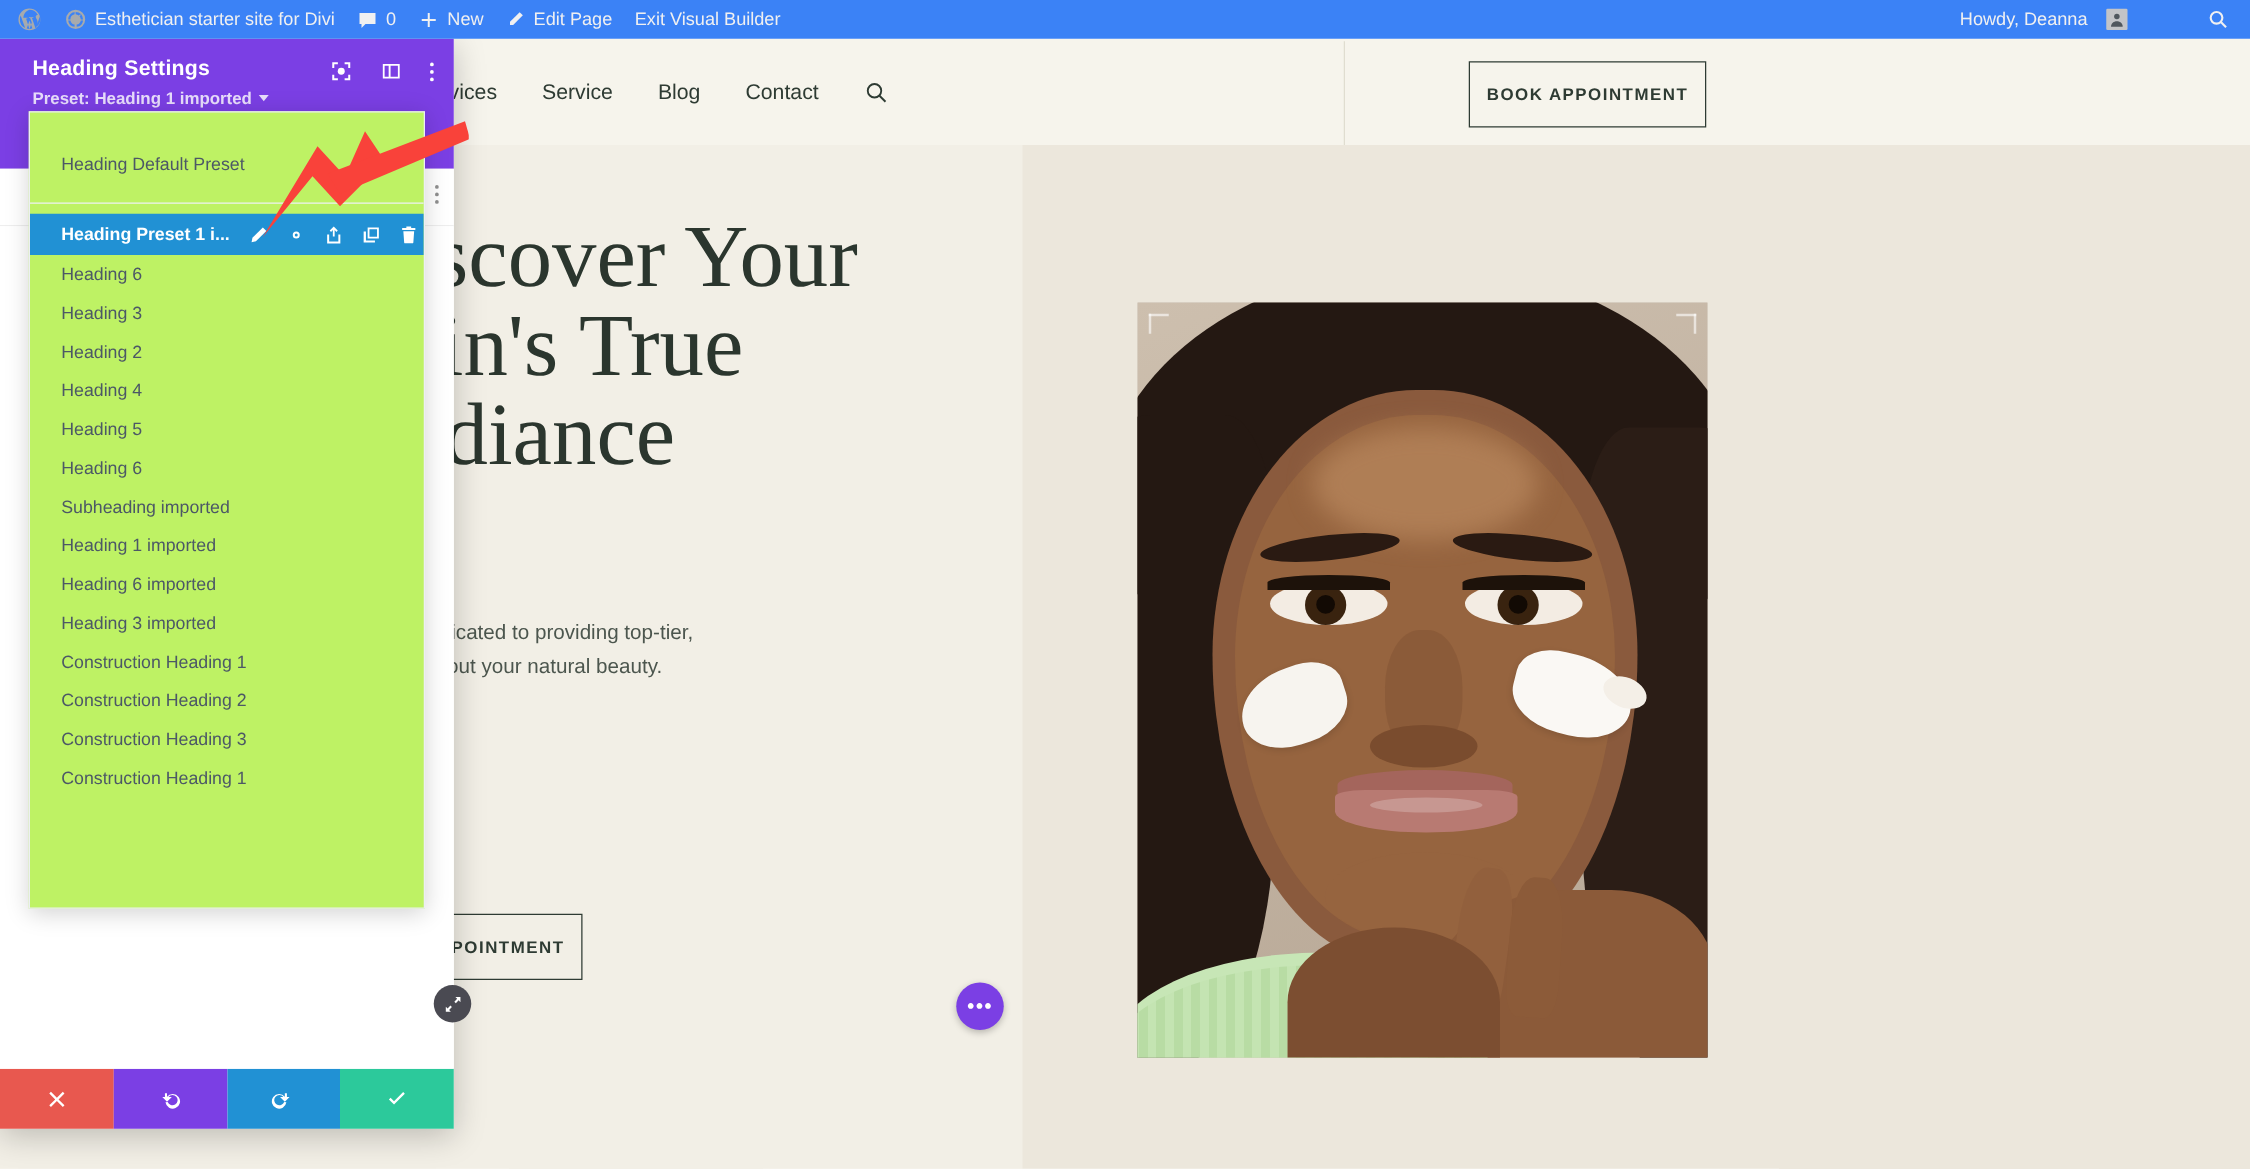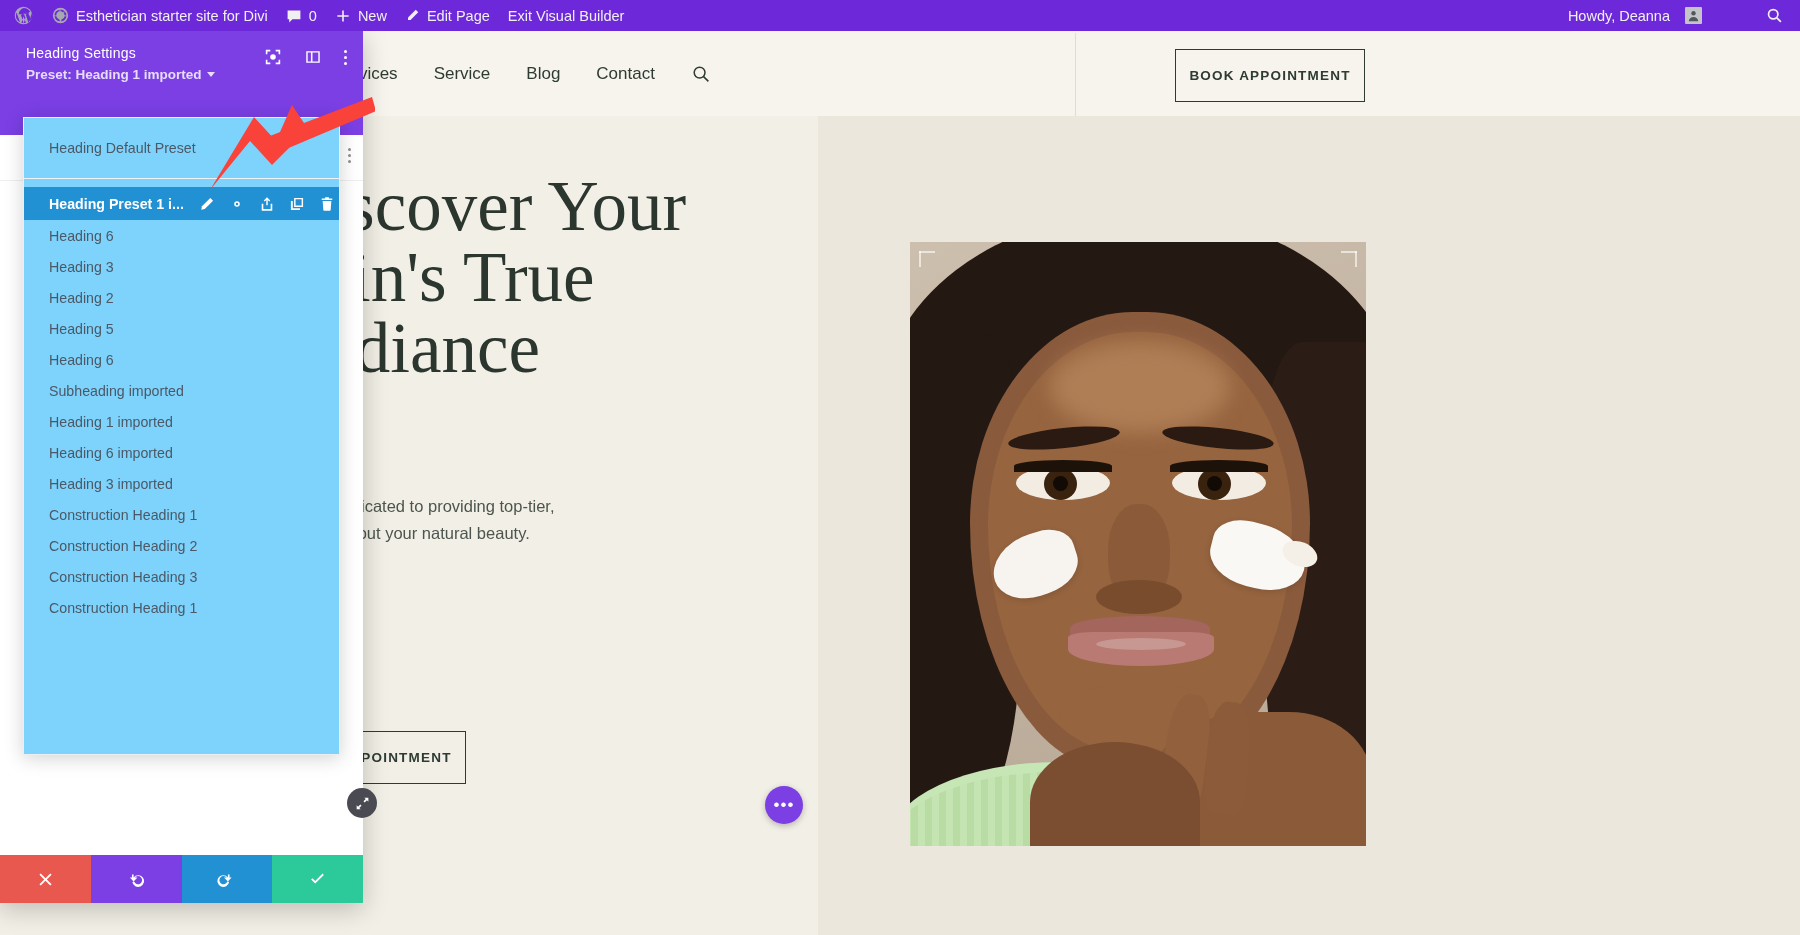--- a/index.html
+++ b/index.html
@@ -7,21 +7,21 @@
     width: 1800px; height: 935px;
     overflow: hidden;
     font-family: "Liberation Sans", sans-serif;
     background: #fff;
   }
 
   
   #adminbar {
     position: absolute; top: 0; left: 0;
     width: 1800px; height: 31px;
-    background: #6d28d9;
+    background: #3b82f6;
     color: #f0f0f1;
     display: flex; align-items: center;
     font-size: 14.5px;
     z-index: 60;
   }
   .ab-item {
     display: flex; align-items: center; gap: 7px;
     height: 31px; padding: 0 9px;
     color: #f0f0f1; white-space: nowrap;
   }
@@ -129,21 +129,21 @@
     width: 363px; height: 872px;
     background: #fff;
     box-shadow: 0 6px 24px rgba(0,0,0,.22);
     z-index: 40;
     display: flex; flex-direction: column;
   }
   #modal-header {
     height: 104px; background: #7b3fe4; color: #fff;
     padding: 14px 18px 0 26px; position: relative; flex: none;
   }
-  #modal-title { font-size: 14px; font-weight: 400; letter-spacing: .2px; }
+  #modal-title { font-size: 17px; font-weight: 700; letter-spacing: .2px; }
   #modal-preset {
     margin-top: 6px; font-size: 13.5px; color: #e7dcfb; font-weight: 700;
     display: flex; align-items: center; gap: 5px;
   }
   .caret-down {
     width: 0; height: 0; border-left: 4px solid transparent;
     border-right: 4px solid transparent; border-top: 5px solid #e7dcfb;
     display: inline-block;
   }
   #modal-header-icons {
@@ -189,27 +189,26 @@
     background: #4a4a52;
     display: flex; align-items: center; justify-content: center;
     z-index: 55;
   }
   #resize-handle svg { width: 15px; height: 15px; fill: #fff; display: block; }
 
   
   #preset-dropdown {
     position: absolute; left: 23px; top: 89px;
     width: 317px; height: 638px;
-    background: #7dd3fc;
+    background: #bef264;
     box-shadow: 0 3px 18px rgba(0,0,0,.18);
     border: 1px solid #eceff2;
     z-index: 50;
     overflow: hidden;
-    padding-top: 6px;
-    margin-top: 28px;
+    padding-top: 18px;
   }
   .preset-row {
     height: 31px; display: flex; align-items: center;
     padding-left: 25px; font-size: 14.2px; color: #4c5866;
     white-space: nowrap;
   }
   .preset-row.first { height: 43px; padding-top: 4px; }
   .preset-sep {
     height: 1px; background: #eef1f4; margin: 11px 0 8px 0;
   }
@@ -502,20 +501,23 @@
   <div class="preset-row">
       <span>Heading 6</span>
     </div>
   <div class="preset-row">
       <span>Heading 3</span>
     </div>
   <div class="preset-row">
       <span>Heading 2</span>
     </div>
   <div class="preset-row">
+      <span>Heading 4</span>
+    </div>
+  <div class="preset-row">
       <span>Heading 5</span>
     </div>
   <div class="preset-row">
       <span>Heading 6</span>
     </div>
   <div class="preset-row">
       <span>Subheading imported</span>
     </div>
   <div class="preset-row">
       <span>Heading 1 imported</span>

